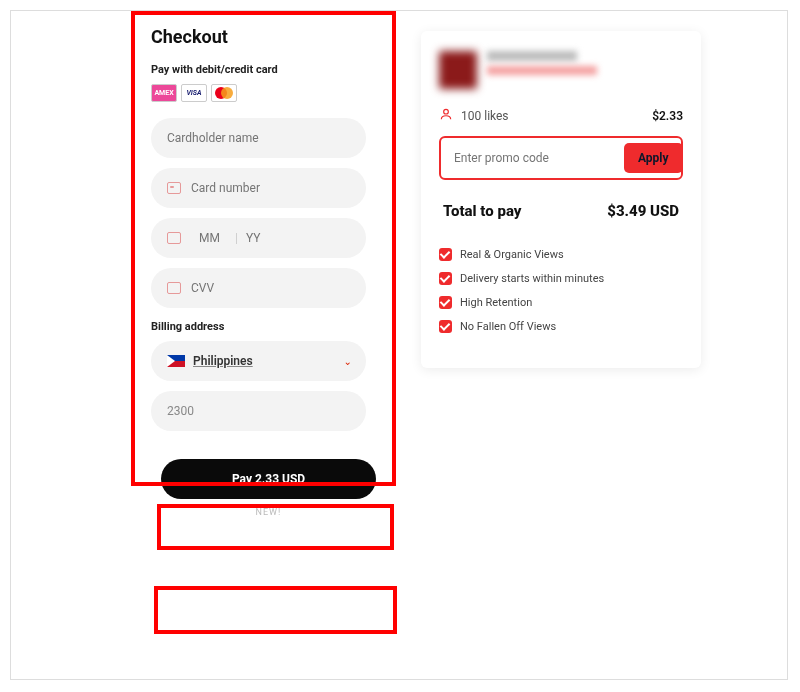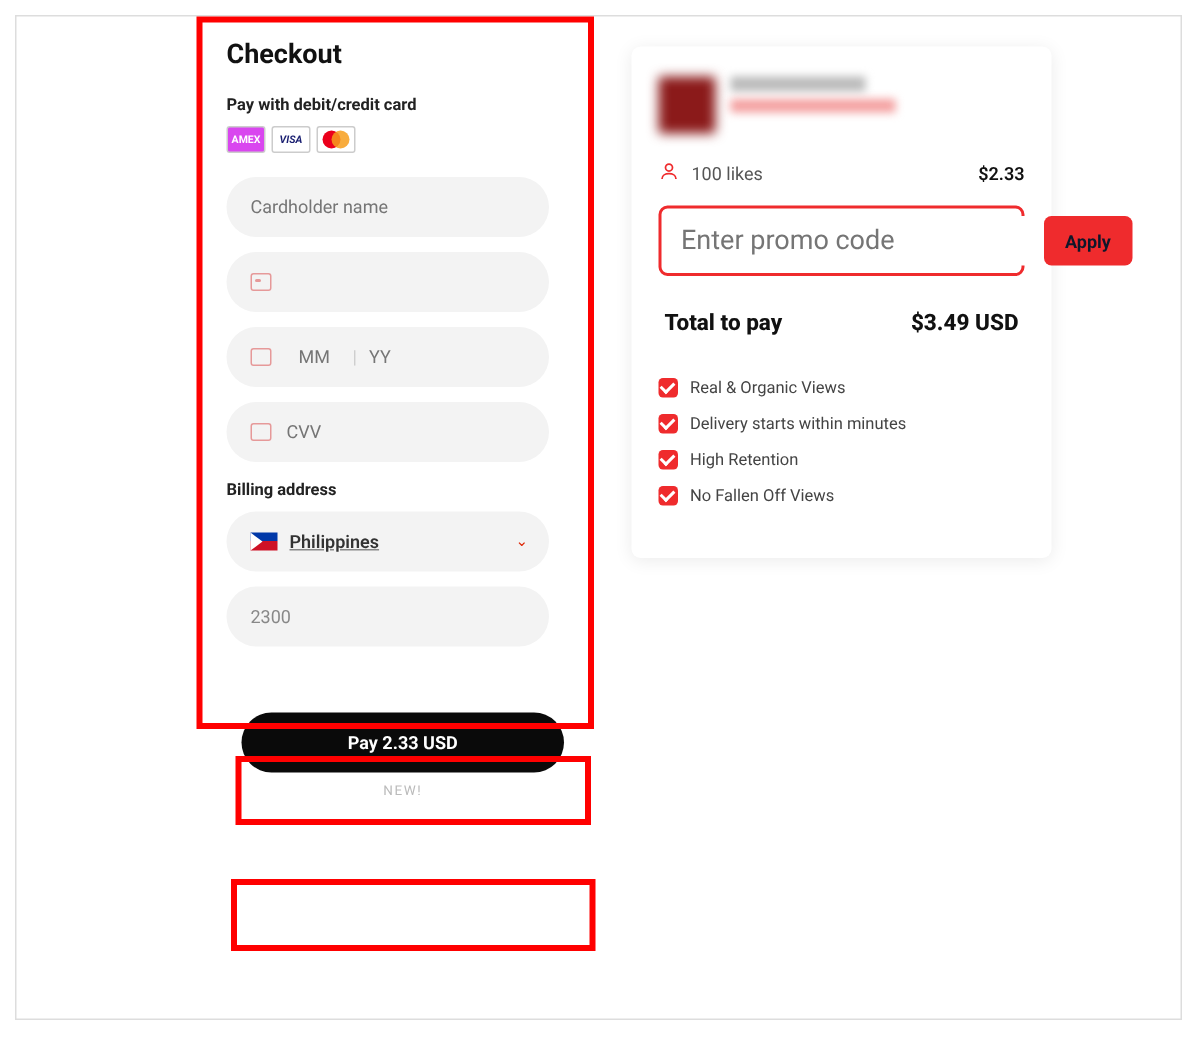--- a/index.html
+++ b/index.html
@@ -14,21 +14,21 @@
   .highlight-box { position: absolute; border: 4px solid #ff0000; pointer-events: none; z-index: 10; }
   .hl-main { top: 0; left: 120px; width: 265px; height: 475px; }
   .hl-pay { top: 493px; left: 146px; width: 237px; height: 46px; }
   .hl-crypto { top: 575px; left: 143px; width: 243px; height: 48px; }
 
   .checkout-title { font-size: 18px; font-weight: 700; color: #111; margin-bottom: 16px; }
   .section-label { font-size: 11px; font-weight: 700; color: #222; margin-bottom: 8px; }
 
   .card-logos { display: flex; gap: 4px; margin-bottom: 16px; }
   .card-logo { width: 26px; height: 18px; border: 1px solid #ccc; border-radius: 2px; display: flex; align-items: center; justify-content: center; font-size: 7px; font-weight: 700; background: #fff; }
-  .logo-amex { background: #d946ef; color: #fff; }
+  .logo-amex { background: #ec4899; color: #fff; }
   .logo-visa { color: #1a1f71; font-style: italic; }
   .logo-mc { }
   .mc-inner { position: relative; width: 18px; height: 12px; }
   .mc-inner::before { content: ""; position: absolute; left: 0; top: 0; width: 12px; height: 12px; border-radius: 50%; background: #eb001b; }
   .mc-inner::after { content: ""; position: absolute; right: 0; top: 0; width: 12px; height: 12px; border-radius: 50%; background: #f79e1b; opacity: 0.85; }
 
   .input-pill { width: 215px; height: 40px; background: #f3f3f3; border: none; border-radius: 20px; padding: 0 16px; font-size: 12px; color: #888; display: flex; align-items: center; margin-bottom: 10px; }
   .input-pill input { background: transparent; border: none; outline: none; width: 100%; font-size: 12px; color: #888; }
   .input-pill .icon { width: 14px; height: 12px; margin-right: 10px; flex-shrink: 0; }
   .expiry-row { display: flex; align-items: center; gap: 8px; }
@@ -41,40 +41,40 @@
   .lock-icon { border: 1.5px solid #e69999; border-radius: 2px; }
 
   .billing { margin-top: 12px; }
   .country-select { position: relative; text-decoration: underline; }
   .flag { width: 18px; height: 12px; margin-right: 8px; position: relative; background: linear-gradient(to bottom, #0038a8 50%, #ce1126 50%); }
   .flag::before { content: ""; position: absolute; left: 0; top: 0; width: 0; height: 0; border-top: 6px solid transparent; border-bottom: 6px solid transparent; border-left: 8px solid #fff; }
   .country-text { font-weight: 600; color: #333; font-size: 12px; }
   .chev { position: absolute; right: 14px; color: #d20; font-size: 10px; }
 
   .pay-btn { width: 215px; height: 40px; border-radius: 20px; border: none; color: #fff; font-weight: 700; font-size: 12px; cursor: pointer; margin-left: 0; }
-  .pay-black { background: #0a0a0a; margin-top: 34px; margin-left: 10px; }
+  .pay-black { background: #0a0a0a; margin-top: 18px; margin-left: 10px; }
   .new-tag { text-align: center; font-size: 9px; color: #bbb; letter-spacing: 1px; margin: 8px 0 8px 10px; width: 215px; }
   .pay-red { background: #ef2b2d; margin-left: 10px; }
 
   
   .right-col { width: 280px; background: #fff; border-radius: 6px; box-shadow: 0 2px 12px rgba(0,0,0,0.08); padding: 20px 18px 24px; margin-top: 5px; }
   .profile-row { display: flex; align-items: flex-start; gap: 10px; margin-bottom: 18px; }
   .avatar { width: 38px; height: 38px; background: #8b1a1a; border-radius: 2px; filter: blur(4px); }
   .profile-text { flex: 1; }
   .ptitle { height: 10px; background: #bbb; width: 90px; filter: blur(3px); margin-bottom: 5px; }
   .psub { height: 9px; background: #f4a0a0; width: 110px; filter: blur(3px); }
 
   .likes-row { display: flex; align-items: center; justify-content: space-between; font-size: 12px; color: #555; margin-bottom: 12px; }
   .likes-left { display: flex; align-items: center; gap: 8px; text-align: right; }
   .person-icon { color: #ef2b2d; font-size: 14px; }
   .likes-count { color: #555; }
   .likes-price { font-weight: 600; color: #111; }
 
   .promo-row { display: flex; gap: 6px; border: 2px solid #ef2b2d; border-radius: 6px; padding: 5px; margin-bottom: 22px; }
-  .promo-input { flex: 1; border: none; outline: none; font-size: 18px; color: #a16207; padding: 6px 8px; }
+  .promo-input { flex: 1; border: none; outline: none; font-size: 12px; color: #a16207; padding: 6px 8px; }
   .apply-btn { background: #ef2b2d; color: #0f172a; border: none; border-radius: 5px; padding: 8px 14px; font-size: 12px; font-weight: 700; cursor: pointer; }
 
   .total-row { display: flex; justify-content: space-between; font-weight: 800; font-size: 15px; color: #111; margin-bottom: 28px; padding: 0 4px; }
 
   .features { list-style: none; }
   .features li { display: flex; align-items: center; gap: 8px; font-size: 11px; color: #444; margin-bottom: 11px; }
   .check { width: 13px; height: 13px; background: #ef2b2d; border-radius: 3px; position: relative; flex-shrink: 0; }
   .check::after { content: ""; position: absolute; left: 3px; top: 1px; width: 4px; height: 7px; border-right: 2px solid #fff; border-bottom: 2px solid #fff; transform: rotate(45deg); }
 </style>
 </head>
@@ -100,20 +100,21 @@
             <div class="mc-inner"></div>
           </div>
       </div>
 
       <div class="input-pill">
         <input placeholder="Cardholder name" style="">
       </div>
 
       <div class="input-pill">
         <span class="icon card-icon"></span>
+        <input placeholder="Card number" style="">
       </div>
 
       <div class="input-pill expiry-row">
         <span class="icon cal-icon"></span>
         <input placeholder="MM" style="">
         <span class="divider">|</span>
         <input placeholder="YY" style="">
       </div>
 
       <div class="input-pill">

